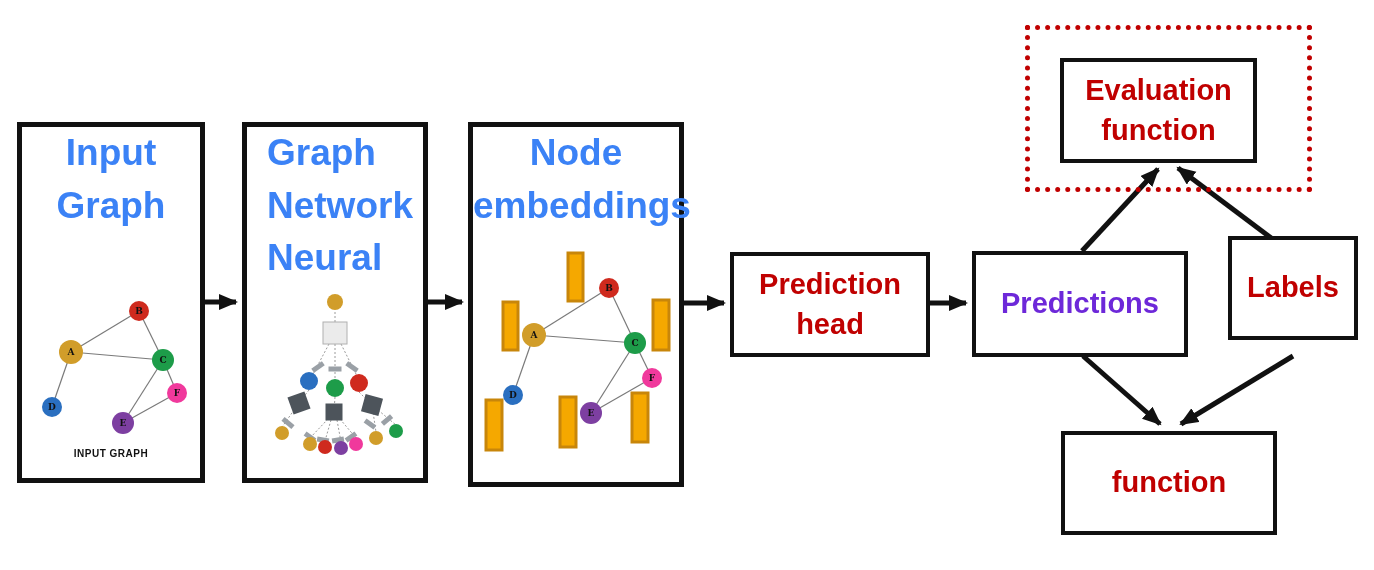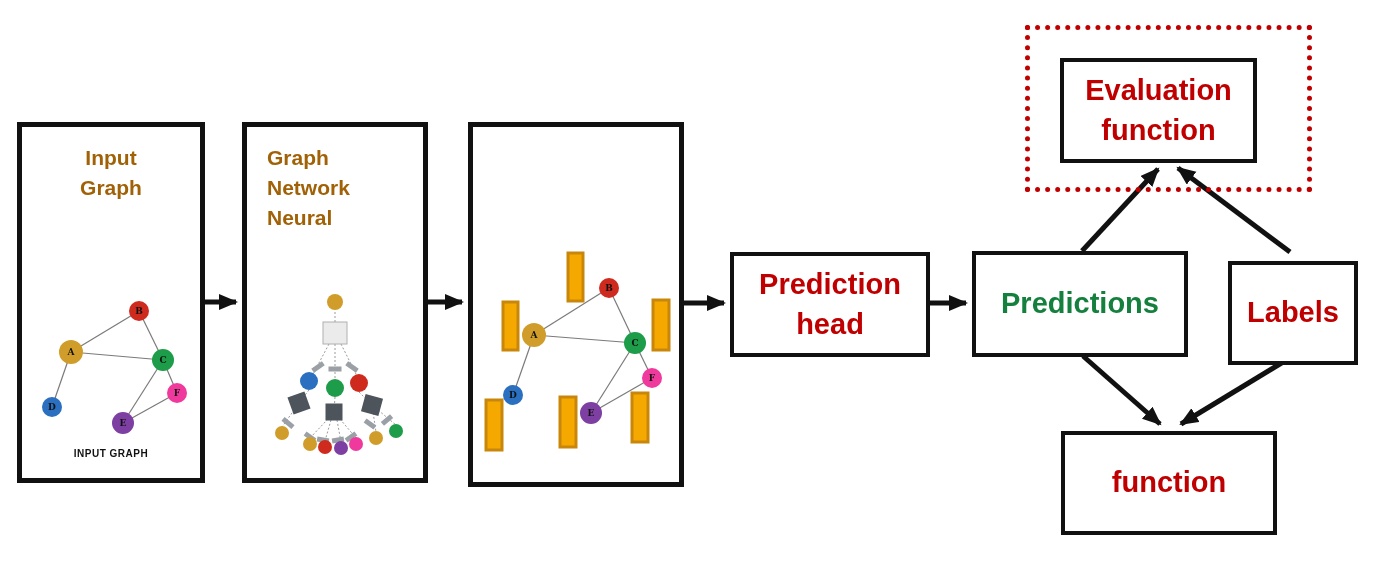--- a/index.html
+++ b/index.html
@@ -15,40 +15,40 @@
   .panel {
     position: absolute;
     border: 5px solid #111;
     background: #fff;
     box-sizing: border-box;
   }
   .panel-art { position: absolute; left: 0; top: 0; }
   .panel-title {
     position: relative;
     font-weight: bold;
-    color: #a16207;
-    font-size: 21px;
+    color: #3b82f6;
+    font-size: 37px;
     line-height: 1.42;
-    padding-top: 16px;
+    padding-top: 0;
     text-align: center;
   }
   .panel-title.left { text-align: left; padding-left: 20px; }
   .flowbox {
     position: absolute;
     border: 4px solid #111;
     background: #fff;
     box-sizing: border-box;
     display: flex;
     align-items: center;
     justify-content: center;
     text-align: center;
     font-weight: bold;
     font-size: 29px;
     line-height: 1.35;
-    color: #15803d;
+    color: #6d28d9;
   }
   .flowbox.red { color: #c00000; }
   .dotted-frame {
     position: absolute;
     left: 1025px; top: 25px;
     width: 287px; height: 167px;
     border: 5px dotted #c00000;
     box-sizing: border-box;
   }
   svg text.node-letter {
@@ -222,36 +222,40 @@
       </g>
       <g>
         <circle cx="179" cy="251" r="10" fill="#f0399c"></circle>
         <text class="node-letter" x="179" y="251" text-anchor="middle" dominant-baseline="central">F</text>
       </g>
       <g>
         <circle cx="118" cy="286" r="11" fill="#7d3fa1"></circle>
         <text class="node-letter" x="118" y="286" text-anchor="middle" dominant-baseline="central">E</text>
       </g>
     </svg>
+    <div class="panel-title">
+      <div>Node</div>
+      <div>embeddings</div>
+    </div>
   </div>
 
   <div class="dotted-frame"></div>
 
   <div class="flowbox red" style="left:730px; top:252px; width:200px; height:105px;">
     <div>
       <div>Prediction</div>
       <div>head</div>
     </div>
   </div>
 
   <div class="flowbox" style="left:972px; top:251px; width:216px; height:106px;">
     <div>Predictions</div>
   </div>
 
-  <div class="flowbox red" style="left:1228px; top:261px; width:130px; height:104px;">
+  <div class="flowbox red" style="left:1228px; top:236px; width:130px; height:104px;">
     <div>Labels</div>
   </div>
 
   <div class="flowbox red" style="left:1060px; top:58px; width:197px; height:105px;">
     <div>
       <div>Evaluation</div>
       <div>function</div>
     </div>
   </div>
 

